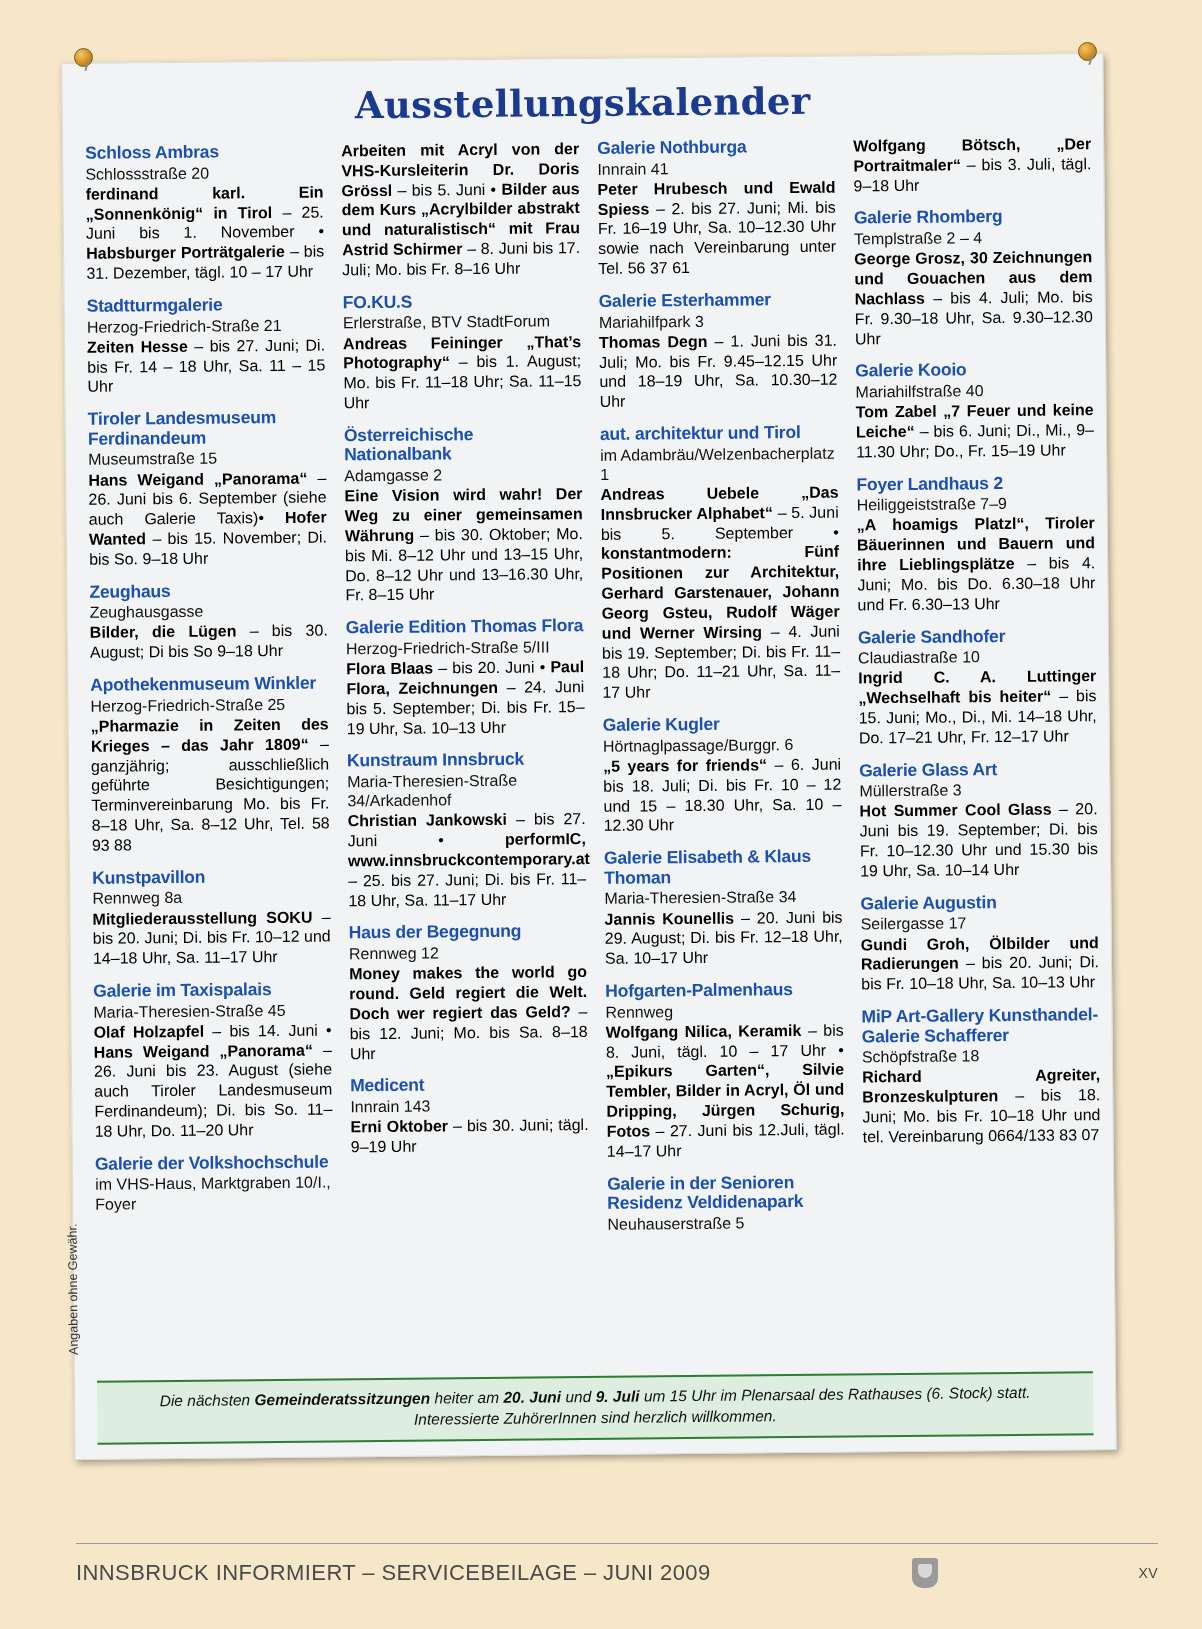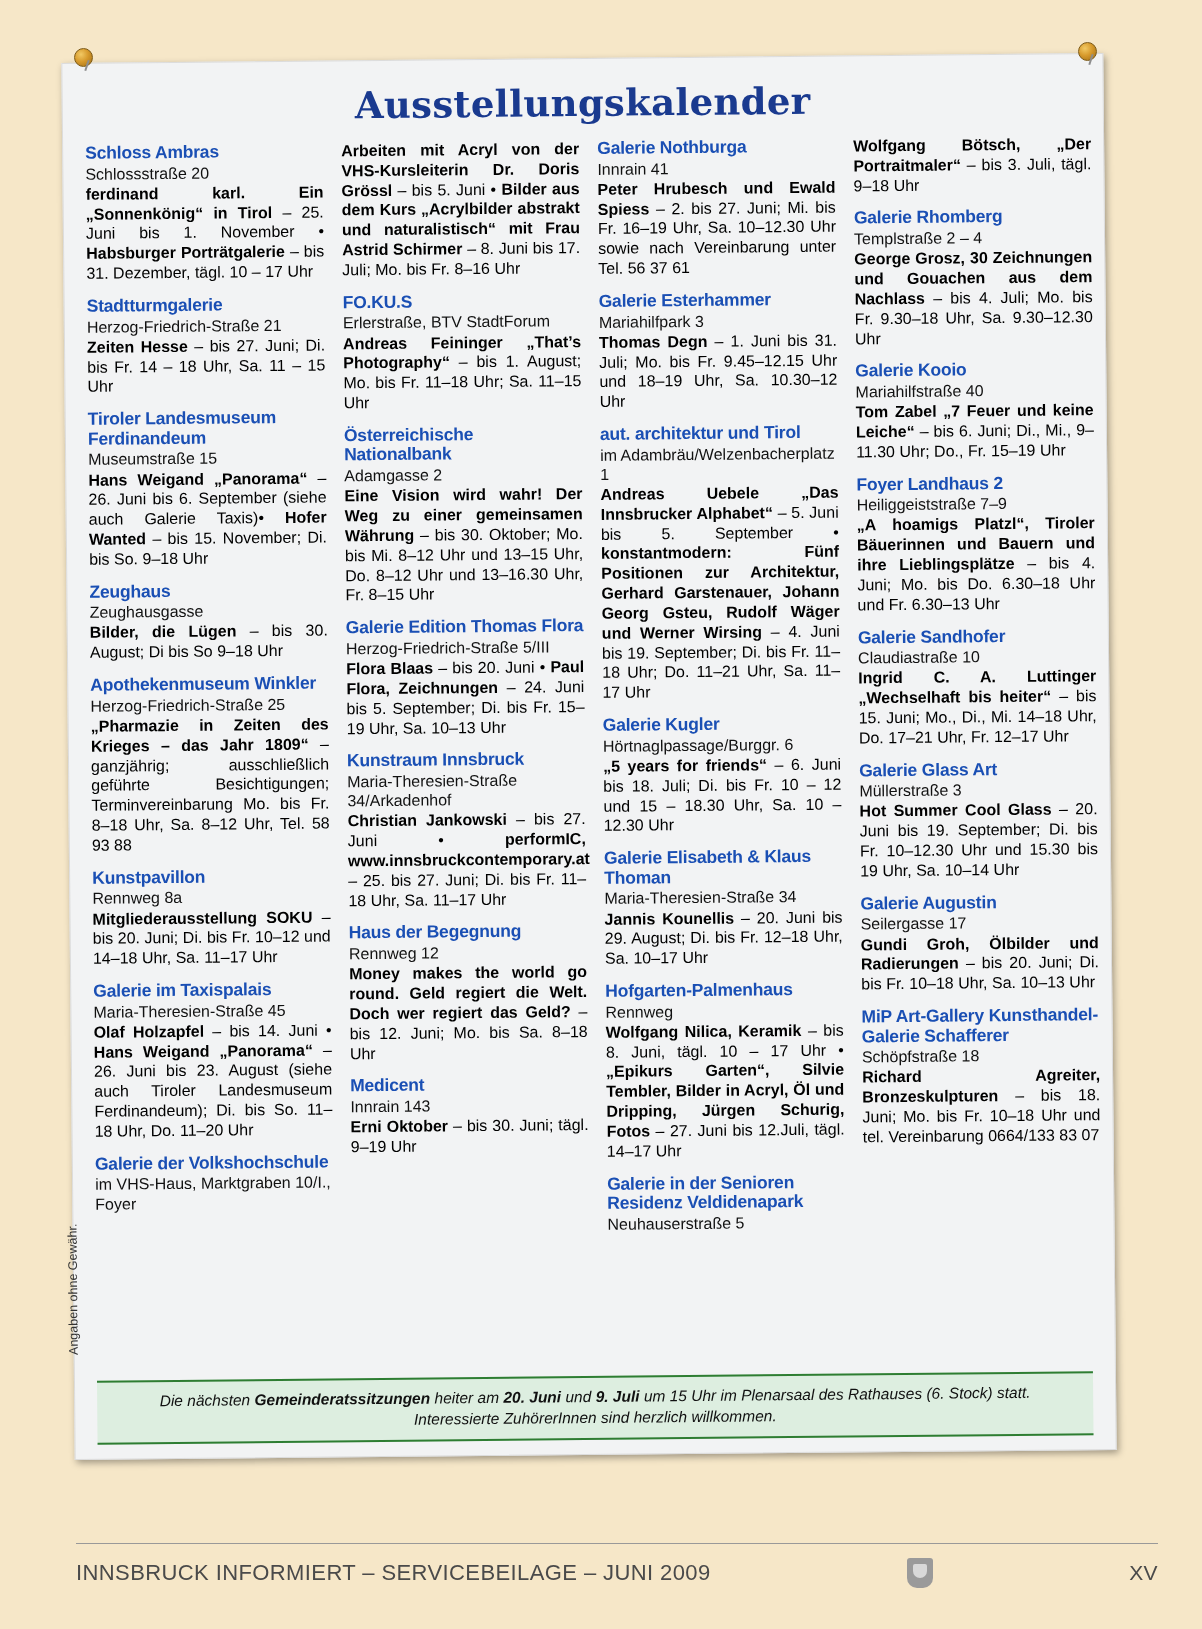--- a/index.html
+++ b/index.html
@@ -161,21 +161,21 @@
     flex: 0 0 auto;
   }
   .footer .crest:after {
     content: "";
     position: absolute;
     left: 6px; top: 6px;
     width: 14px; height: 14px;
     background: #d8d8d8;
     border-radius: 2px 2px 7px 7px;
   }
-  .footer .pagenum { font-size: 21px; }
+  .footer .pagenum { font-size: 14px; }
 </style>
 </head>
 <body>
 
 <div class="page">
 
   <div class="sheet">
     <div class="sheet-inner">
       <h1 class="title">Ausstellungskalender</h1>
 

